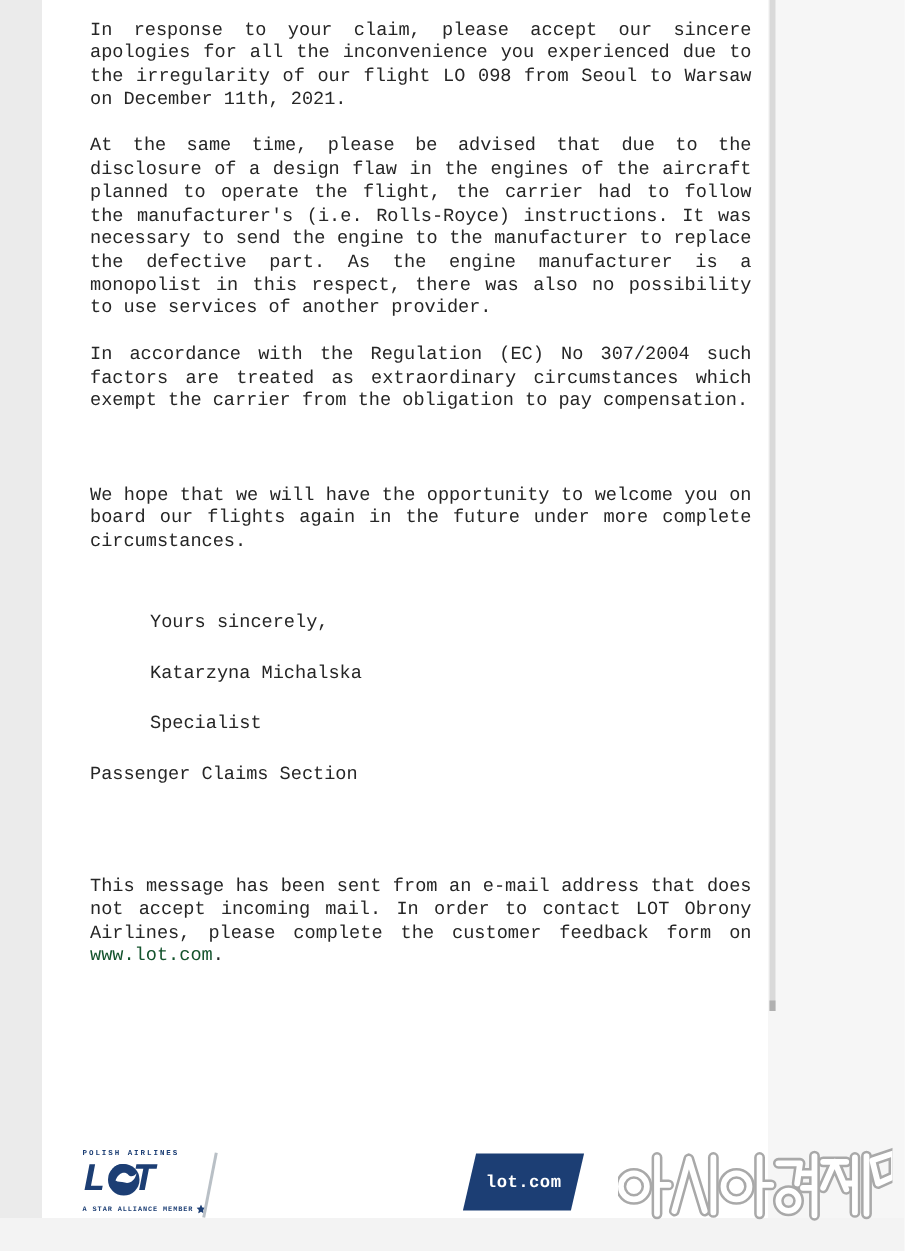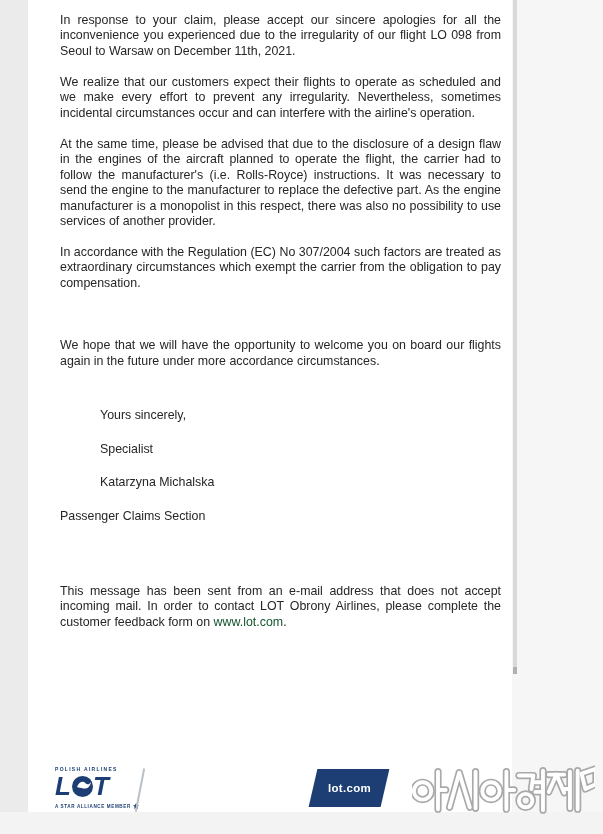--- a/index.html
+++ b/index.html
@@ -1,18 +1,18 @@
 <!DOCTYPE html>
 <html><head>
 <meta charset="utf-8">
 <style>
   html,body { margin:0; padding:0; background:#f6f6f6; }
   .screen {
     position:relative; width:603px; height:834px; overflow:hidden;
-    background:#f6f6f6; font-family:Liberation Sans, sans-serif;
+    background:#f6f6f6; font-family:Liberation Mono, monospace;
   }
   .left-strip { position:absolute; left:0; top:0; width:28px; height:812px; background:#ebebeb; }
   .bottom-strip { position:absolute; left:0; top:812px; width:603px; height:22px; background:#f3f3f3; }
   .document { position:absolute; left:28px; top:0; width:484px; height:812px; background:#ffffff; }
   .scrollbar-track { position:absolute; left:513px; top:0; width:4px; height:674px; background:#d9d9d9; }
   .scrollbar-tip { position:absolute; left:513px; top:667px; width:4px; height:7px; background:#b0b0b0; }
 
   .letter {
     position:absolute; left:32px; top:0; width:441px; padding-top:13px;
     color:#262626; font-size:12.4px; line-height:15.45px; text-align:justify;
@@ -59,27 +59,26 @@
 </head>
 <body>
 
 <div class="screen">
   <div class="left-strip"></div>
   <div class="bottom-strip"></div>
 
   <div class="document">
     <div class="letter">
       <p>In response to your claim, please accept our sincere apologies for all the inconvenience you experienced due to the irregularity of our flight LO 098 from Seoul to Warsaw on December 11th, 2021.</p>
-      <p>We realize that our customers expect their flights to operate as scheduled and we make every effort to prevent any irregularity. Nevertheless, sometimes incidental circumstances occur and can interfere with the airline's operation.</p>
       <p>At the same time, please be advised that due to the disclosure of a design flaw in the engines of the aircraft planned to operate the flight, the carrier had to follow the manufacturer's (i.e. Rolls-Royce) instructions. It was necessary to send the engine to the manufacturer to replace the defective part. As the engine manufacturer is a monopolist in this respect, there was also no possibility to use services of another provider.</p>
       <p class="gap-xl">In accordance with the Regulation (EC) No 307/2004 such factors are treated as extraordinary circumstances which exempt the carrier from the obligation to pay compensation.</p>
-      <p class="gap-lg">We hope that we will have the opportunity to welcome you on board our flights again in the future under more accordance circumstances.</p>
+      <p class="gap-lg">We hope that we will have the opportunity to welcome you on board our flights again in the future under more complete circumstances.</p>
       <p class="gap-md">Yours sincerely,</p>
+      <p class="gap-md">Katarzyna Michalska</p>
       <p class="gap-md">Specialist</p>
-      <p class="gap-md">Katarzyna Michalska</p>
       <p class="gap-sig-end">Passenger Claims Section</p>
       <p><span>This message has been sent from an e-mail address that does not accept incoming mail. In order to contact LOT Obrony Airlines, please complete the customer feedback form on </span><a class="link">www.lot.com</a><span>.</span></p>
     </div>
   </div>
 
   <div class="scrollbar-track"></div>
   <div class="scrollbar-tip"></div>
 
   <div class="logo-block">
     <div class="logo-top">POLISH AIRLINES</div>

